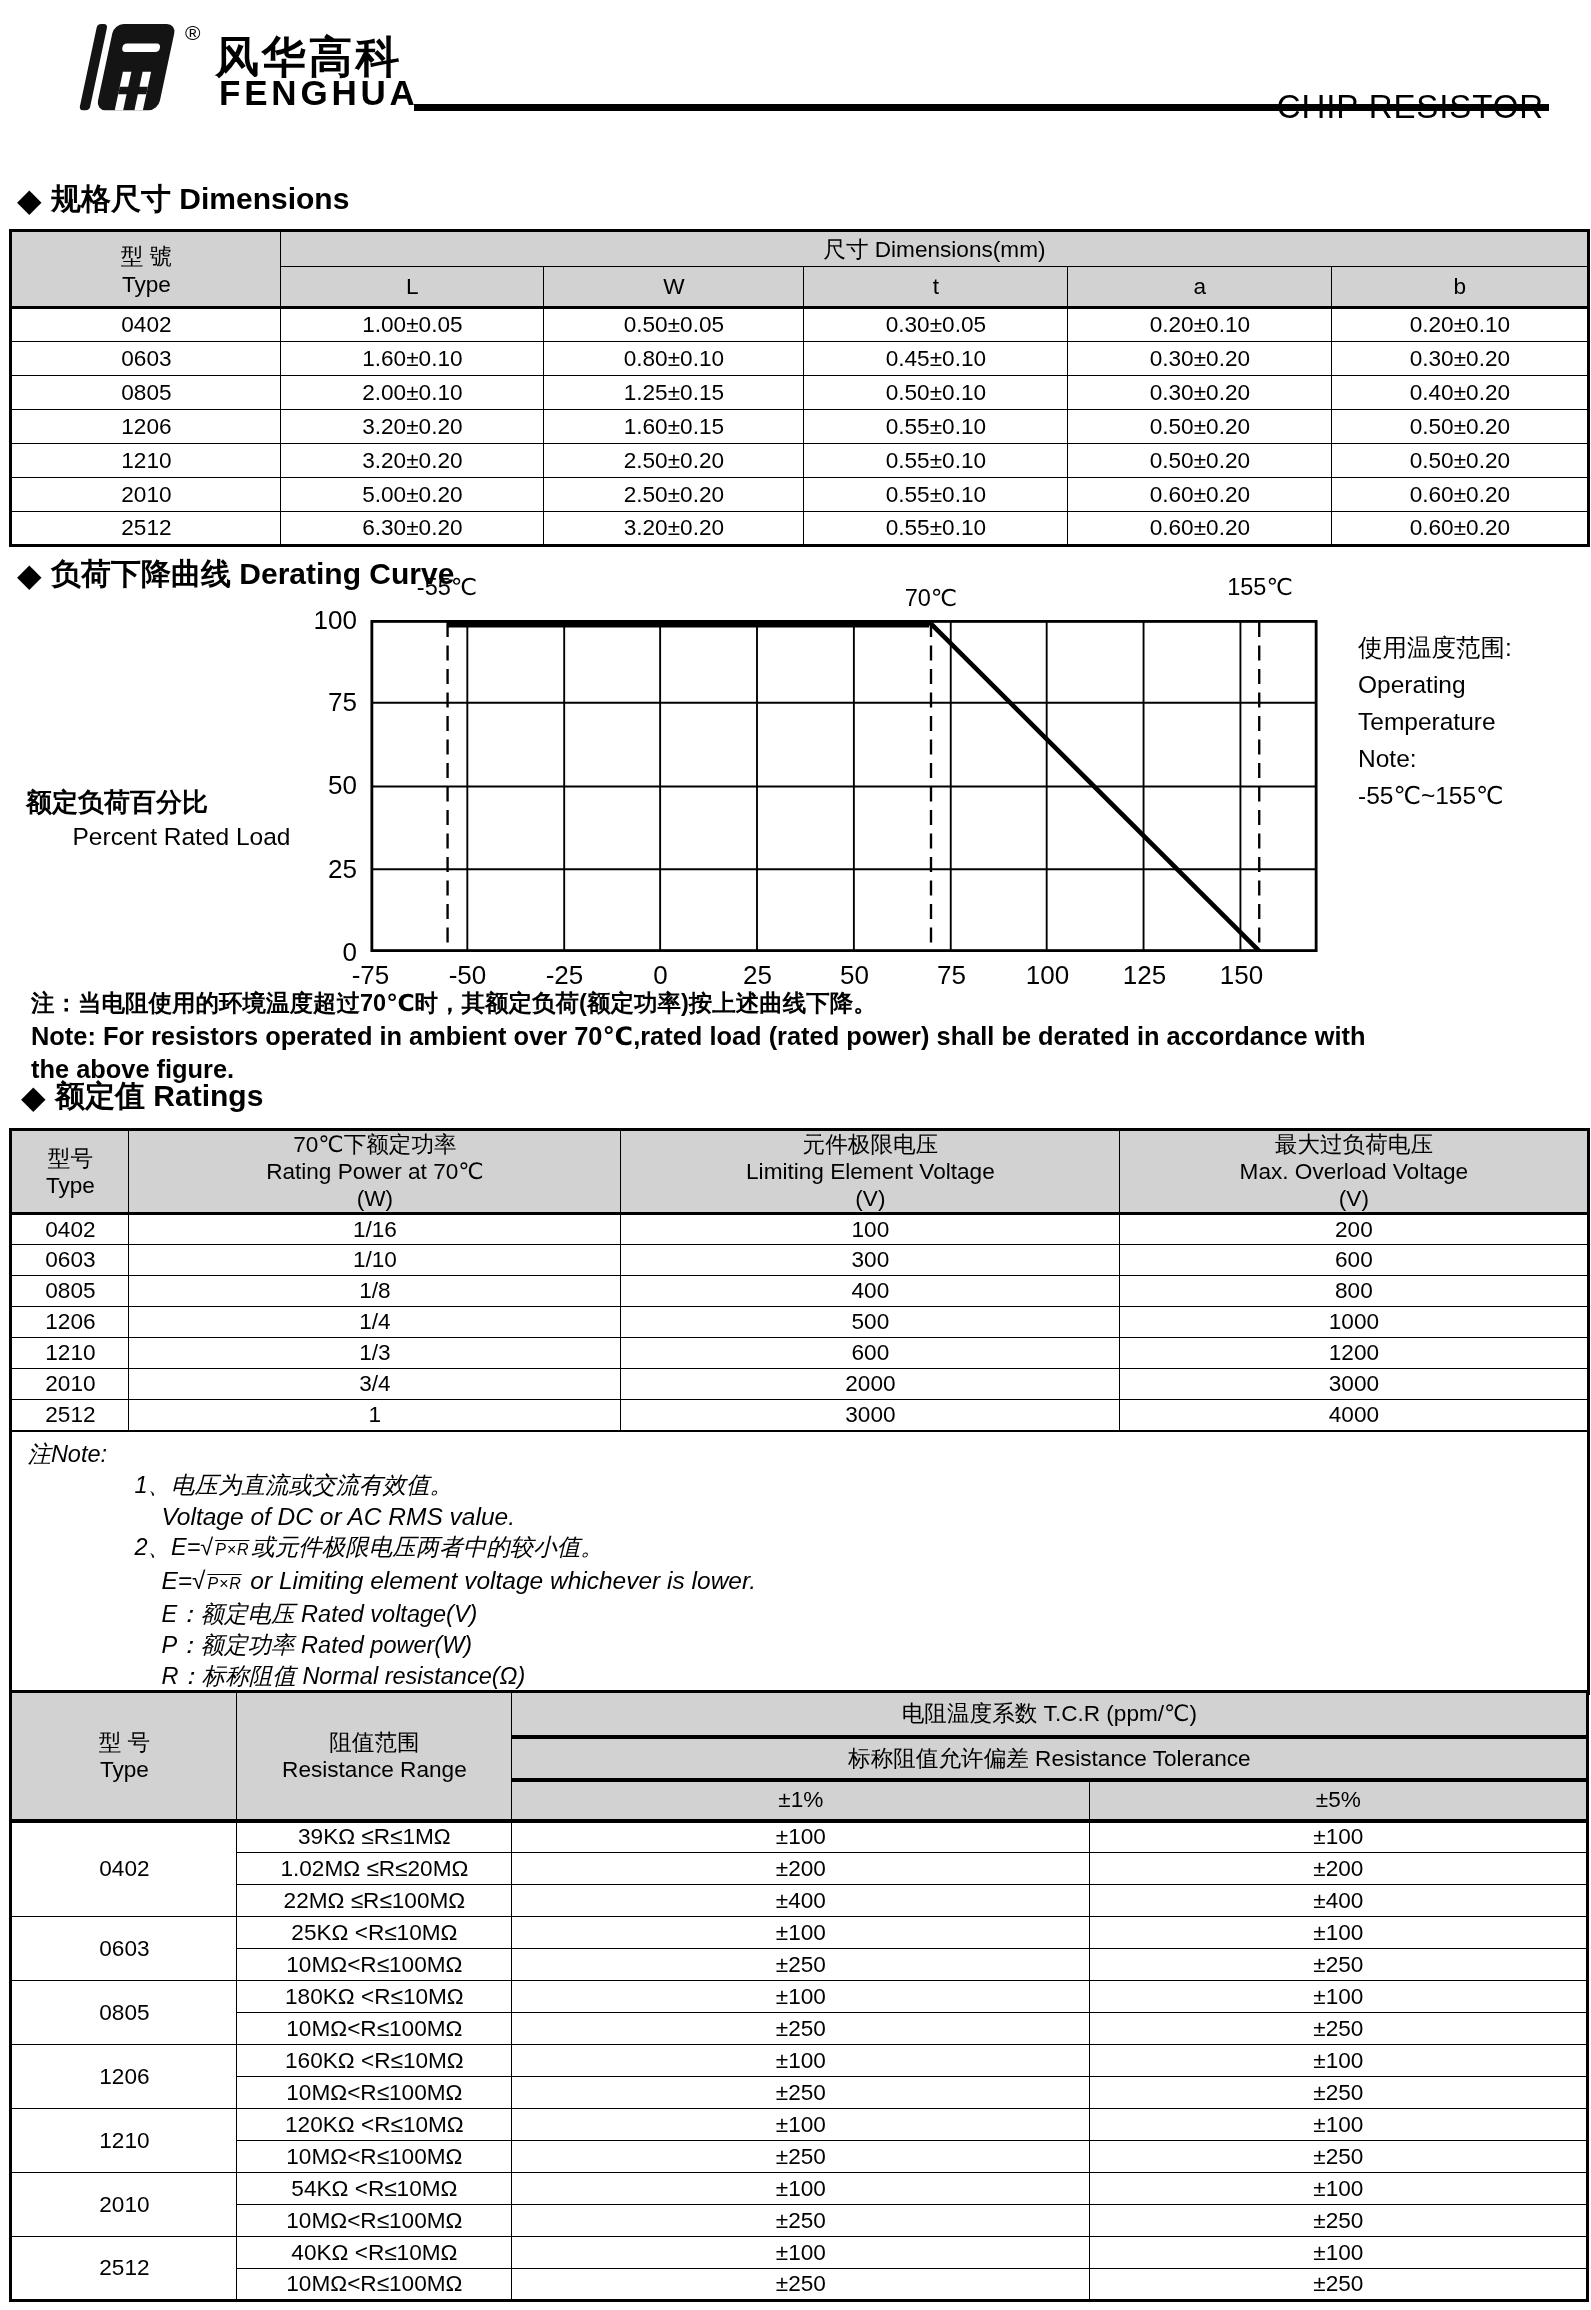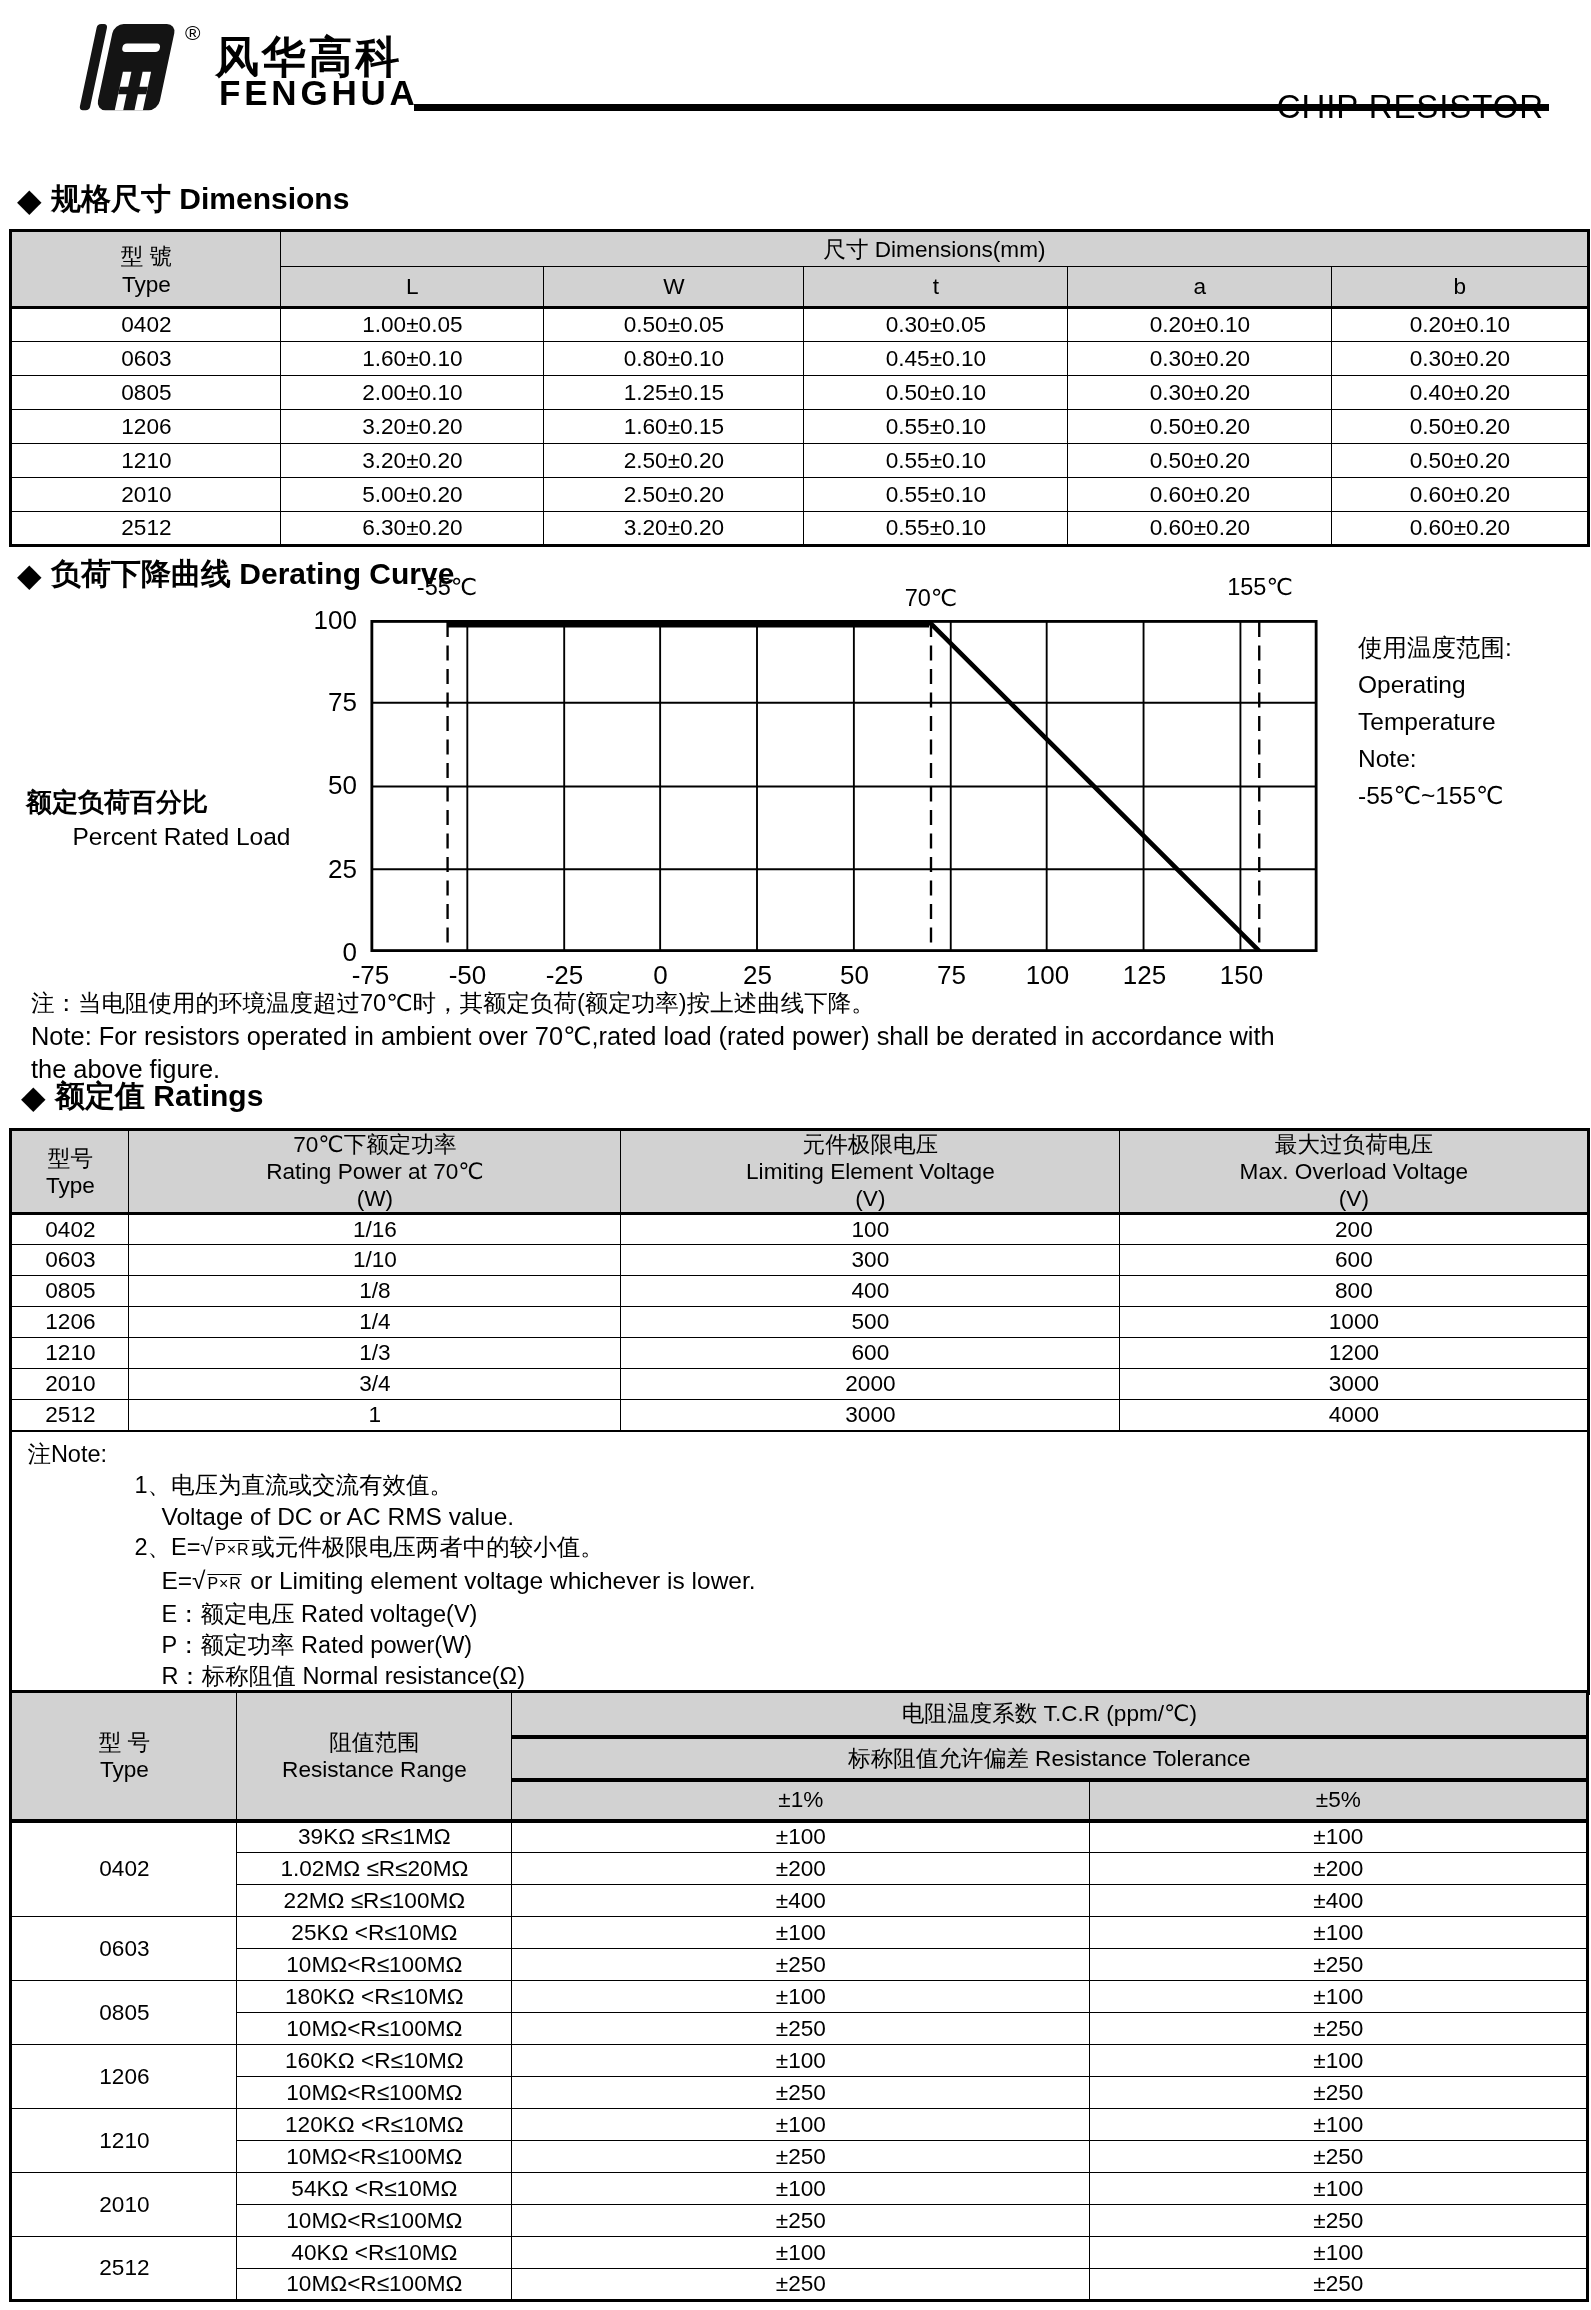--- a/index.html
+++ b/index.html
@@ -30,27 +30,27 @@
 
   
   .tick{position:absolute;font-size:26px;text-align:center;width:85px;}
   .ytick{position:absolute;font-size:26px;text-align:right;width:83px;height:30px;line-height:30px;}
   .ann{position:absolute;font-size:23.5px;text-align:center;width:132px;}
   .ytitle-zh{position:absolute;left:26px;top:785px;width:311px;text-align:left;font-size:26px;font-weight:bold;}
   .ytitle-en{position:absolute;left:26px;top:823px;width:311px;text-align:center;font-size:24.5px;}
   .xtitle{position:absolute;left:428px;top:1006px;width:942px;text-align:center;font-size:25.4px;}
   .rnote{position:absolute;left:1358px;top:629px;font-size:24.5px;line-height:37px;white-space:nowrap;}
 
-  .note-block{position:absolute;left:31px;top:987px;line-height:33px;white-space:nowrap;}
+  .note-block{position:absolute;left:31px;top:987px;line-height:33px;white-space:nowrap;font-weight:bold;}
   .note-zh{font-size:23.5px;}
   .note-en{font-size:25.4px;}
 
   
   .note-cell{vertical-align:top !important;text-align:left !important;border-top-width:2.8px !important;}
-  .nl{line-height:31px;font-size:23.5px;white-space:nowrap;}
+  .nl{line-height:31px;font-size:23.5px;white-space:nowrap;font-style:italic;}
   .nl.en{font-size:24.5px;}
   .ml1{margin-left:122px;}
   .ml2{margin-left:149px;}
   .nt{margin-left:15px;margin-top:7.5px;}
   .rad{text-decoration:overline;font-size:16px;letter-spacing:0.9px;padding:0 1.9px;}
 </style>
 </head>
 <body>
 
 <div class="page">

